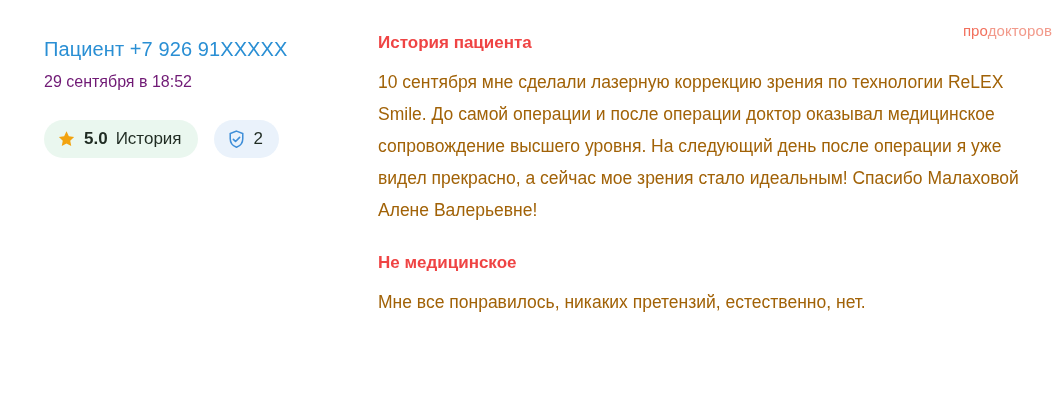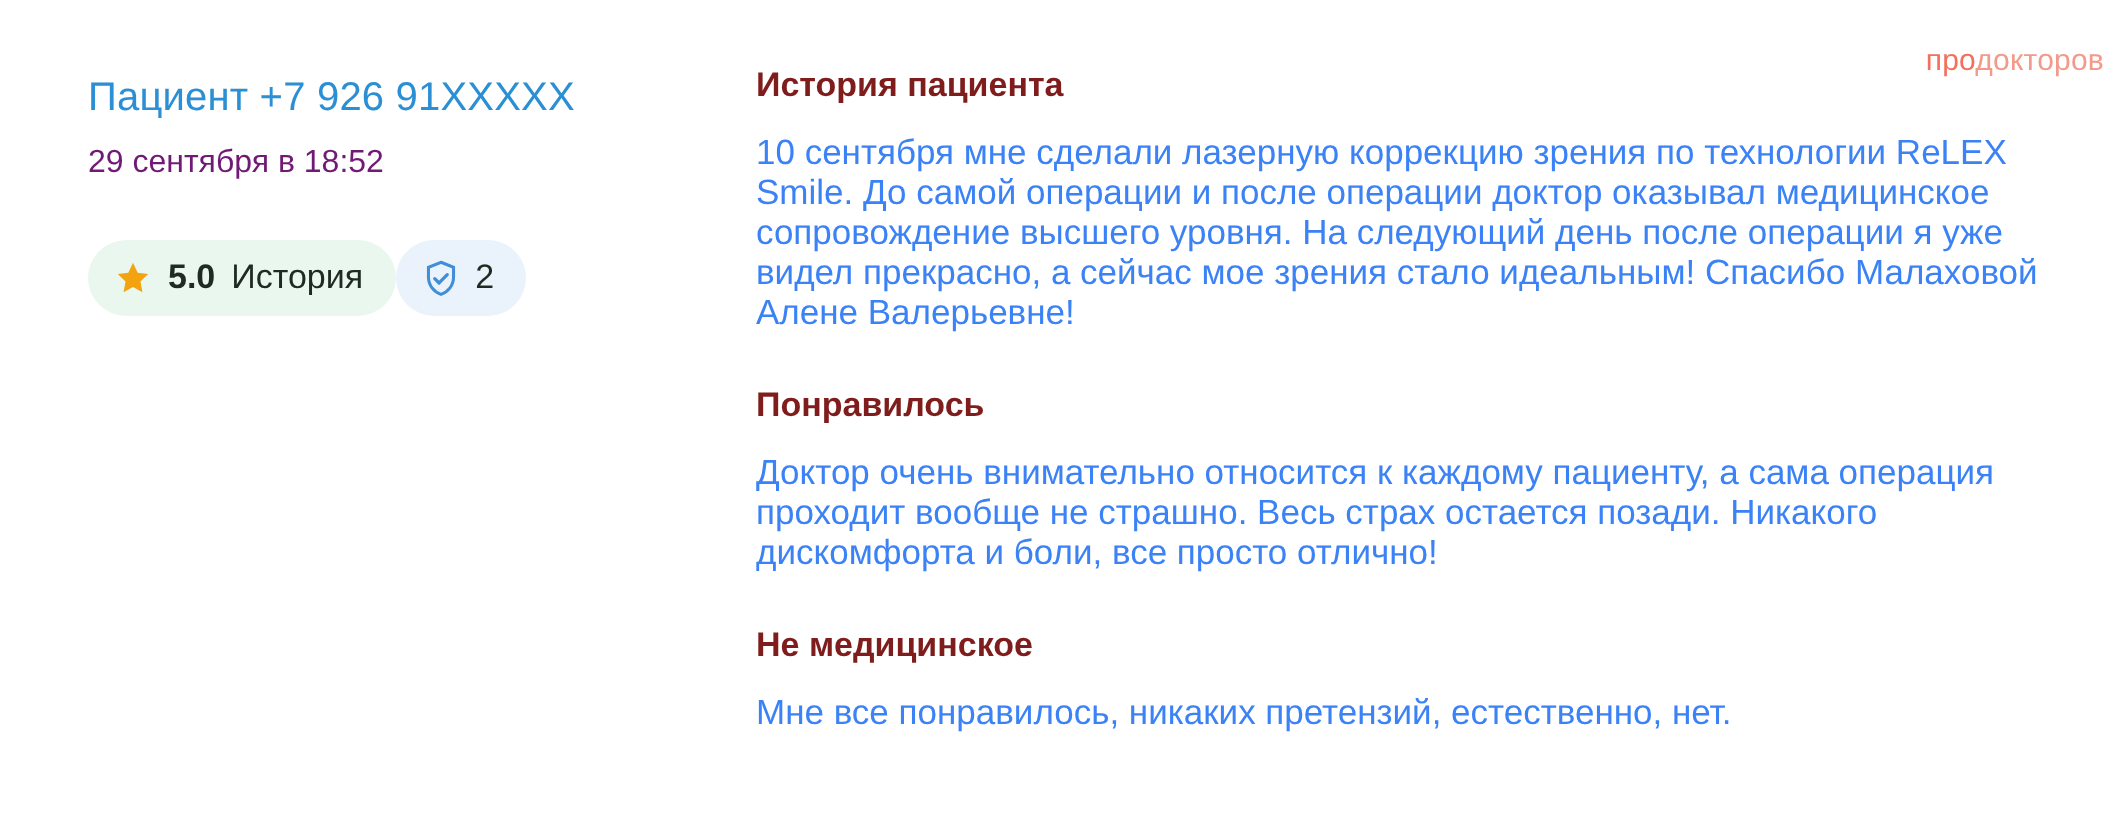--- a/index.html
+++ b/index.html
@@ -45,21 +45,21 @@
 
   .review-date {
     font-size: 16px;
     line-height: 20px;
     color: #701a75;
     margin: 0 0 28px 0;
   }
 
   .badges {
     display: flex;
-    gap: 0;
+    gap: 16px;
   }
 
   .rating-badge {
     display: inline-flex;
     align-items: center;
     gap: 8px;
     background: #eaf7ef;
     border-radius: 20px;
     padding: 8px 16px 8px 13px;
     height: 22px;
@@ -118,29 +118,29 @@
     max-width: 672px;
   }
 
   .section + .section {
     margin-top: 26px;
   }
 
   .section-title {
     font-size: 17px;
     font-weight: 700;
-    color: #7f1d1d;
+    color: #ef4444;
     line-height: 22px;
     margin: 0 0 12px 0;
   }
 
   .section-body {
     font-size: 17.5px;
-    line-height: 20px;
-    color: #3b82f6;
+    line-height: 32px;
+    color: #a16207;
     margin: 0;
   }
 
   
   .brand {
     position: absolute;
     top: 22px;
     right: 26px;
     font-size: 15px;
     line-height: 18px;
@@ -184,24 +184,20 @@
     </div>
   </div>
 
   <div class="content-col">
 
     <div class="section">
       <div class="section-title">История пациента</div>
       <p class="section-body">10 сентября мне сделали лазерную коррекцию зрения по технологии ReLEX Smile. До самой операции и после операции доктор оказывал медицинское сопровождение высшего уровня. На следующий день после операции я уже видел прекрасно, а сейчас мое зрения стало идеальным! Спасибо Малаховой Алене Валерьевне!</p>
     </div>
 
-    <div class="section">
-      <div class="section-title">Понравилось</div>
-      <p class="section-body">Доктор очень внимательно относится к каждому пациенту, а сама операция проходит вообще не страшно. Весь страх остается позади. Никакого дискомфорта и боли, все просто отлично!</p>
-    </div>
 
     <div class="section">
       <div class="section-title">Не медицинское</div>
       <p class="section-body">Мне все понравилось, никаких претензий, естественно, нет.</p>
     </div>
 
   </div>
 
   <div class="brand">
     <span class="brand-pro">про</span><span class="brand-rest">докторов</span>

